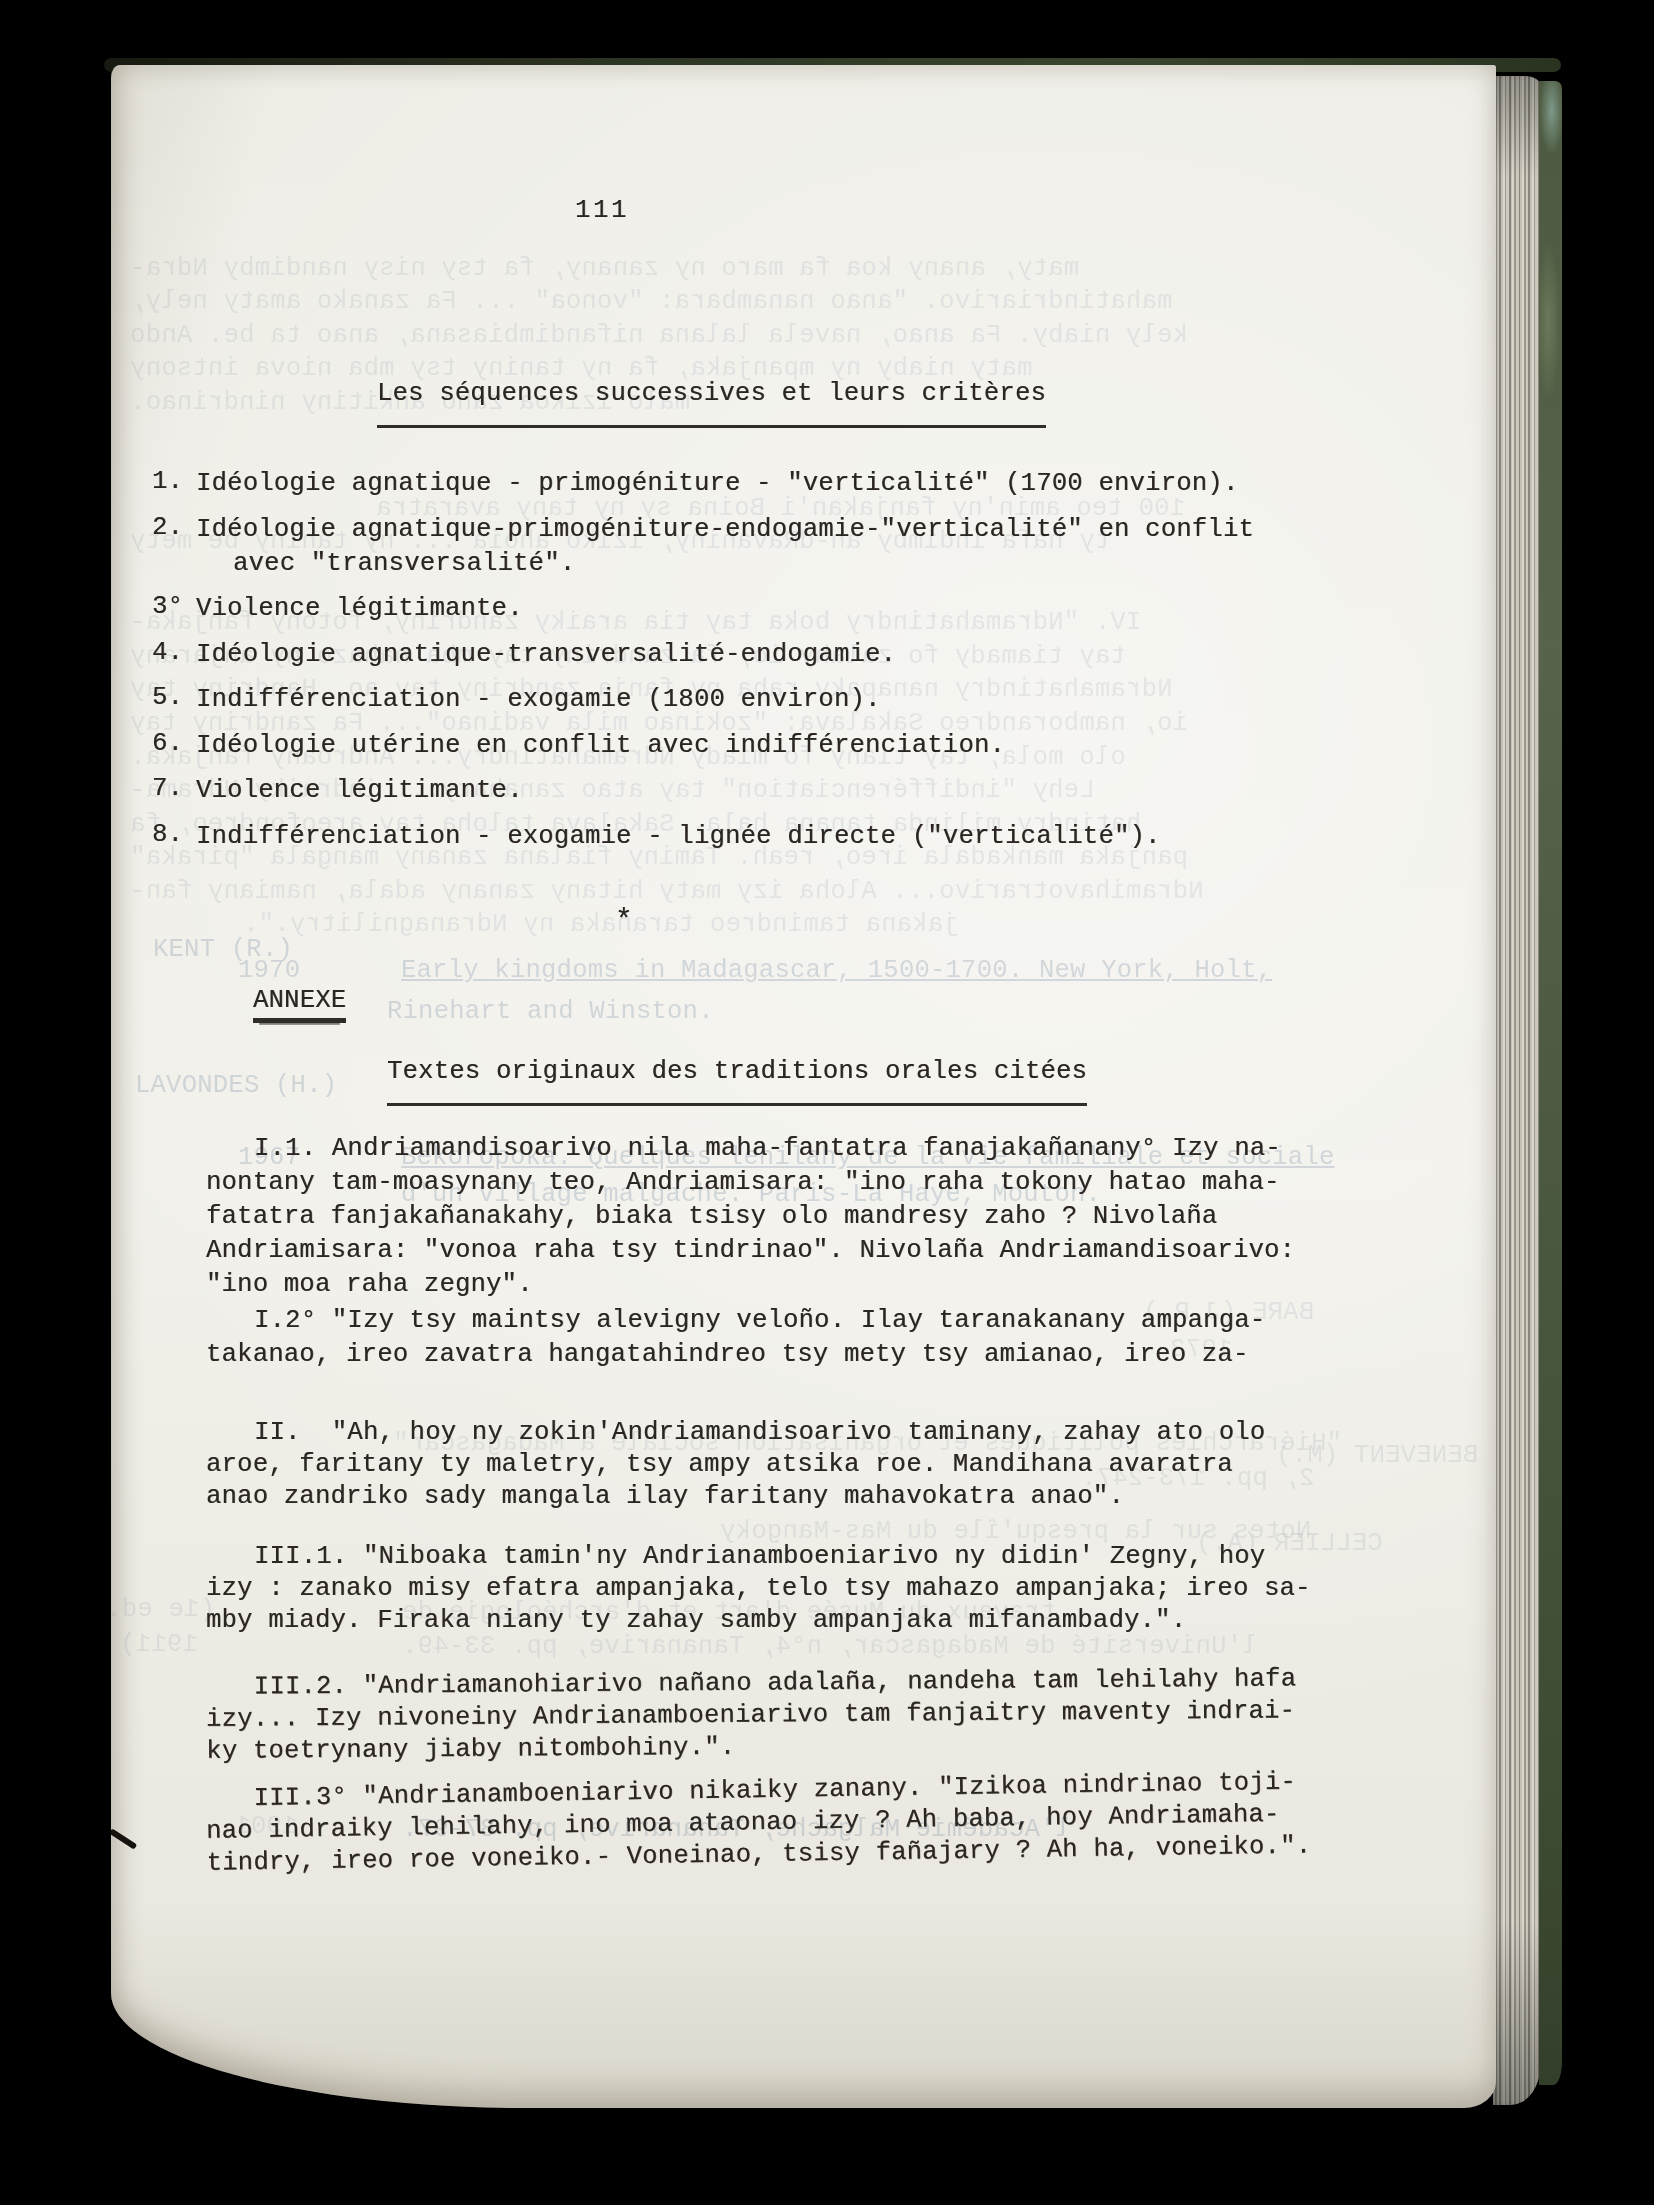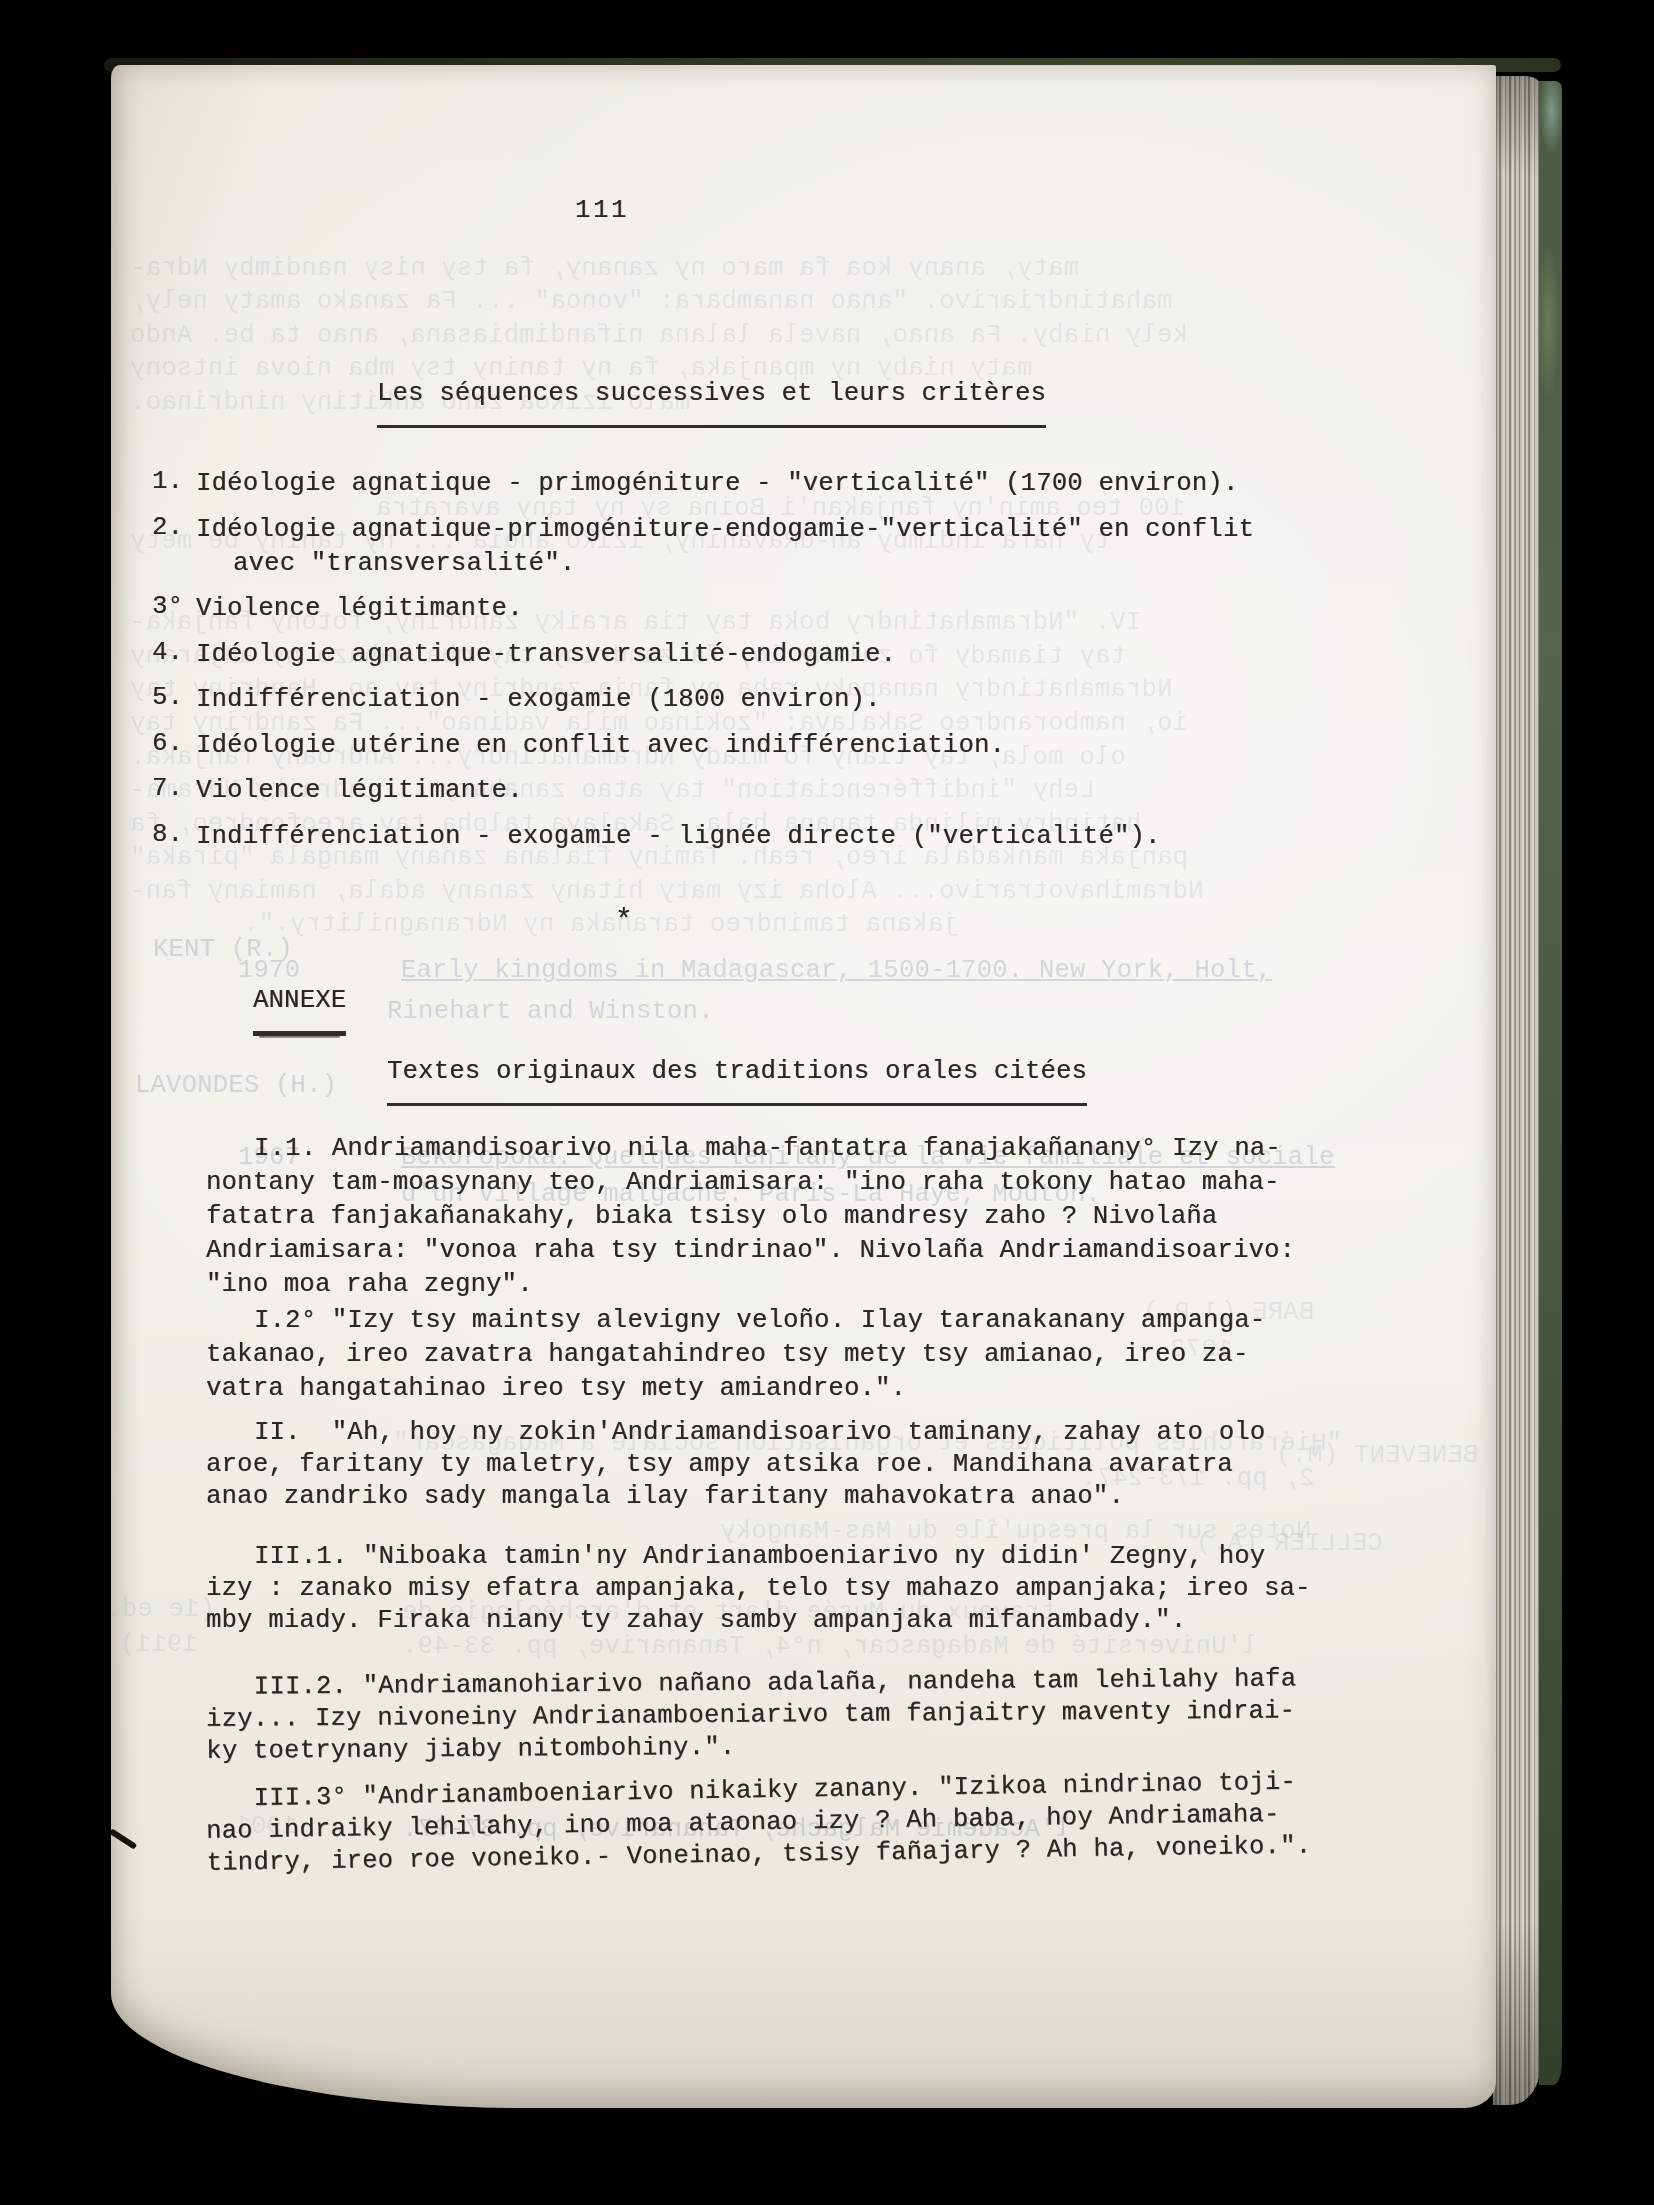--- a/index.html
+++ b/index.html
@@ -38,21 +38,21 @@
                inset 8.8px 0 23px rgba(140,130,110,.20),
                inset 0 10.6px 17.6px rgba(150,140,120,.10);}
 
   .typed{position:absolute;white-space:pre;font-size:25.6px;letter-spacing:0.2px;
          text-shadow:0.5px 0.4px 0.4px rgba(43,38,34,.55);}
   .tline{white-space:pre;}
 
   .pageno{left:464px;top:131px;letter-spacing:2.6px;}
   .title{left:266px;top:314px;}
   .u1{display:inline-block;border-bottom:3.5px solid rgba(32,28,24,.92);padding-bottom:17px;}
-  .u2{display:inline-block;border-bottom:5.3px solid rgba(32,28,24,.92);padding-bottom:16px;
+  .u2{display:inline-block;border-bottom:5.3px solid rgba(32,28,24,.92);padding-bottom:3px;
       box-shadow:0 8px 0 -6.2px rgba(32,28,24,.55);}
 
   #criteria-list{left:41px;top:402px;}
   .crit-item{display:flex;margin-bottom:11.5px;}
   .crit-item .tline{line-height:34px;}
   .crit-num{width:44px;flex:none;}
   .crit-lines .tline.cont{padding-left:37px;}
 
   .star{left:504px;top:840px;font-size:29px;}
   .annexe{left:142px;top:921px;}
@@ -137,21 +137,21 @@
 
     <div id="criteria-list" class="typed"><div class="crit-item"><span class="crit-num">1.</span><div class="crit-lines"><div class="tline">Idéologie agnatique - primogéniture - "verticalité" (1700 environ).</div></div></div><div class="crit-item"><span class="crit-num">2.</span><div class="crit-lines"><div class="tline">Idéologie agnatique-primogéniture-endogamie-"verticalité" en conflit</div><div class="tline cont">avec "transversalité".</div></div></div><div class="crit-item"><span class="crit-num">3°</span><div class="crit-lines"><div class="tline">Violence légitimante.</div></div></div><div class="crit-item"><span class="crit-num">4.</span><div class="crit-lines"><div class="tline">Idéologie agnatique-transversalité-endogamie.</div></div></div><div class="crit-item"><span class="crit-num">5.</span><div class="crit-lines"><div class="tline">Indifférenciation - exogamie (1800 environ).</div></div></div><div class="crit-item"><span class="crit-num">6.</span><div class="crit-lines"><div class="tline">Idéologie utérine en conflit avec indifférenciation.</div></div></div><div class="crit-item"><span class="crit-num">7.</span><div class="crit-lines"><div class="tline">Violence légitimante.</div></div></div><div class="crit-item"><span class="crit-num">8.</span><div class="crit-lines"><div class="tline">Indifférenciation - exogamie - lignée directe ("verticalité").</div></div></div></div>
 
     <div class="star typed">*</div>
 
     <div class="annexe typed"><span class="u2">ANNEXE</span></div>
 
     <div class="subtitle typed"><span class="u1">Textes originaux des traditions orales citées</span></div>
 
     <div class="para typed p0"><div class="tline first">I.1. Andriamandisoarivo nila maha-fantatra fanajakañanany° Izy na-</div><div class="tline">nontany tam-moasynany teo, Andriamisara: "ino raha tokony hatao maha-</div><div class="tline">fatatra fanjakañanakahy, biaka tsisy olo mandresy zaho ? Nivolaña</div><div class="tline">Andriamisara: "vonoa raha tsy tindrinao". Nivolaña Andriamandisoarivo:</div><div class="tline">"ino moa raha zegny".</div></div>
-    <div class="para typed p1"><div class="tline first">I.2° "Izy tsy maintsy alevigny veloño. Ilay taranakanany ampanga-</div><div class="tline">takanao, ireo zavatra hangatahindreo tsy mety tsy amianao, ireo za-</div><div class="tline">vatra hangatahinao ireo tsy mety amiandreo.".</div></div>
+    <div class="para typed p1"><div class="tline first">I.2° "Izy tsy maintsy alevigny veloño. Ilay taranakanany ampanga-</div><div class="tline">takanao, ireo zavatra hangatahindreo tsy mety tsy amianao, ireo za-</div></div>
     <div class="para typed p2"><div class="tline first">II.  "Ah, hoy ny zokin'Andriamandisoarivo taminany, zahay ato olo</div><div class="tline">aroe, faritany ty maletry, tsy ampy atsika roe. Mandihana avaratra</div><div class="tline">anao zandriko sady mangala ilay faritany mahavokatra anao".</div></div>
     <div class="para typed p3"><div class="tline first">III.1. "Niboaka tamin'ny Andrianamboeniarivo ny didin' Zegny, hoy</div><div class="tline">izy : zanako misy efatra ampanjaka, telo tsy mahazo ampanjaka; ireo sa-</div><div class="tline">mby miady. Firaka niany ty zahay samby ampanjaka mifanambady.".</div></div>
     <div class="para typed p4"><div class="tline first">III.2. "Andriamanohiarivo nañano adalaña, nandeha tam lehilahy hafa</div><div class="tline">izy... Izy nivoneiny Andrianamboeniarivo tam fanjaitry maventy indrai-</div><div class="tline">ky toetrynany jiaby nitombohiny.".</div></div>
     <div class="para typed p5"><div class="tline first">III.3° "Andrianamboeniarivo nikaiky zanany. "Izikoa nindrinao toji-</div><div class="tline">nao indraiky lehilahy, ino moa ataonao izy ? Ah baba, hoy Andriamaha-</div><div class="tline">tindry, ireo roe voneiko.- Voneinao, tsisy fañajary ? Ah ha, voneiko.".</div></div>
 
     <div class="ink-mark"></div>
   </div>
 </div>
 
 

